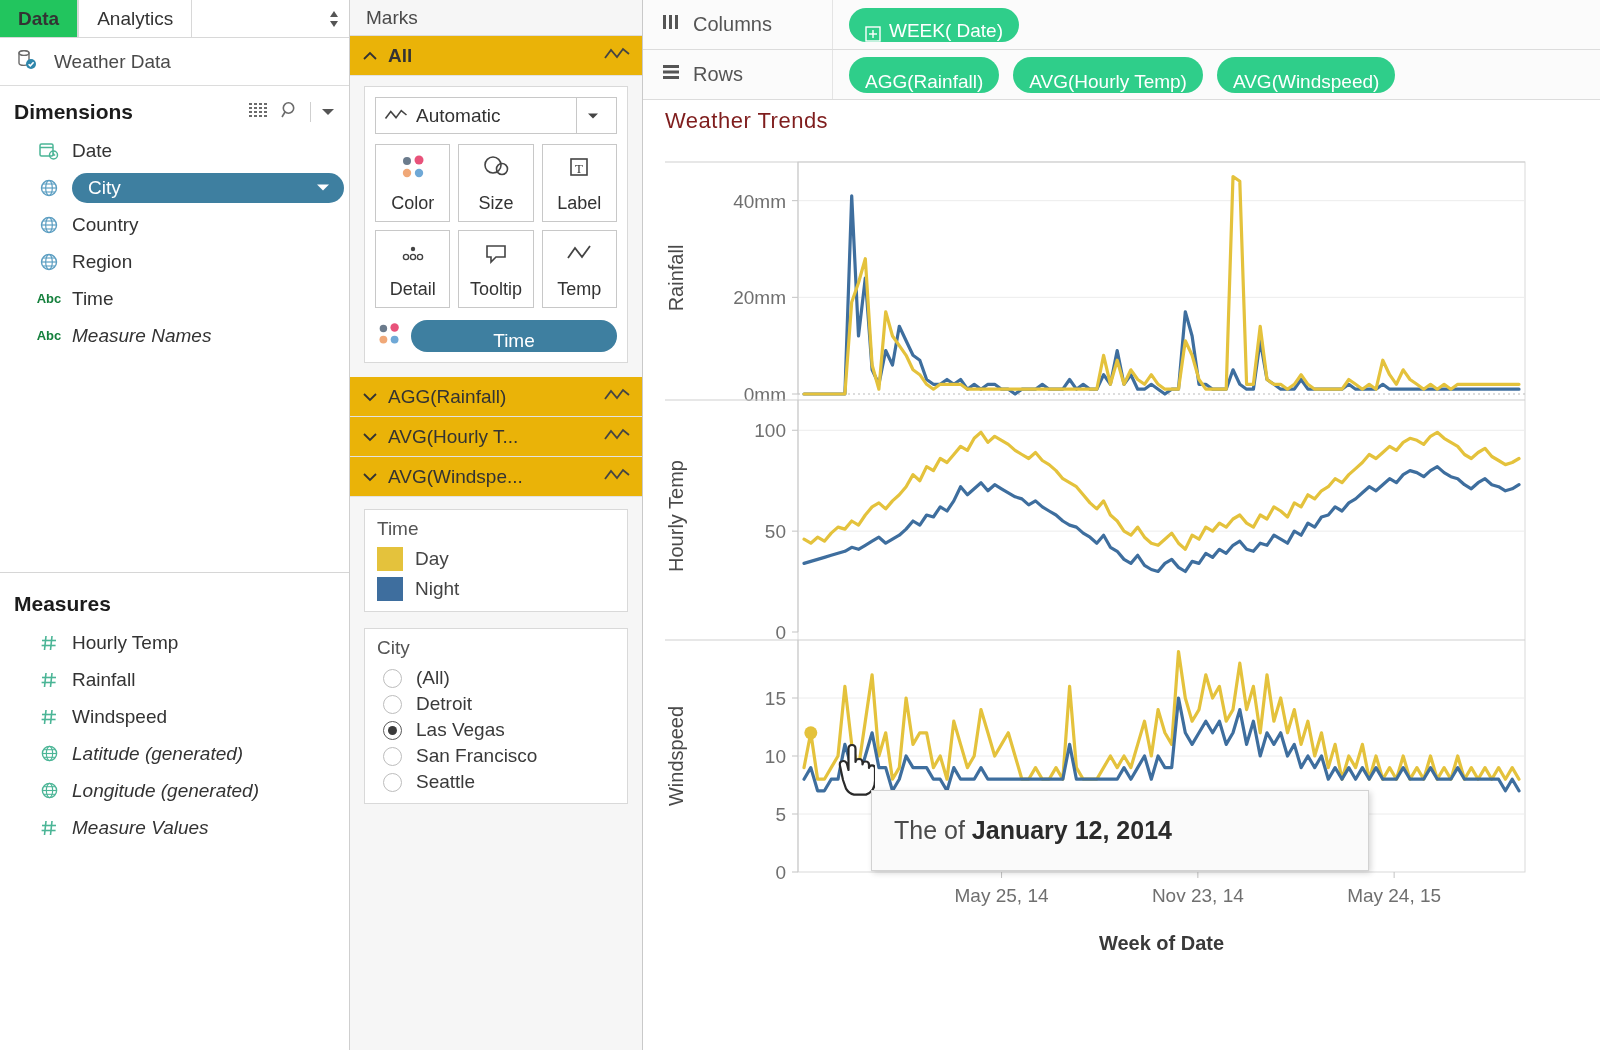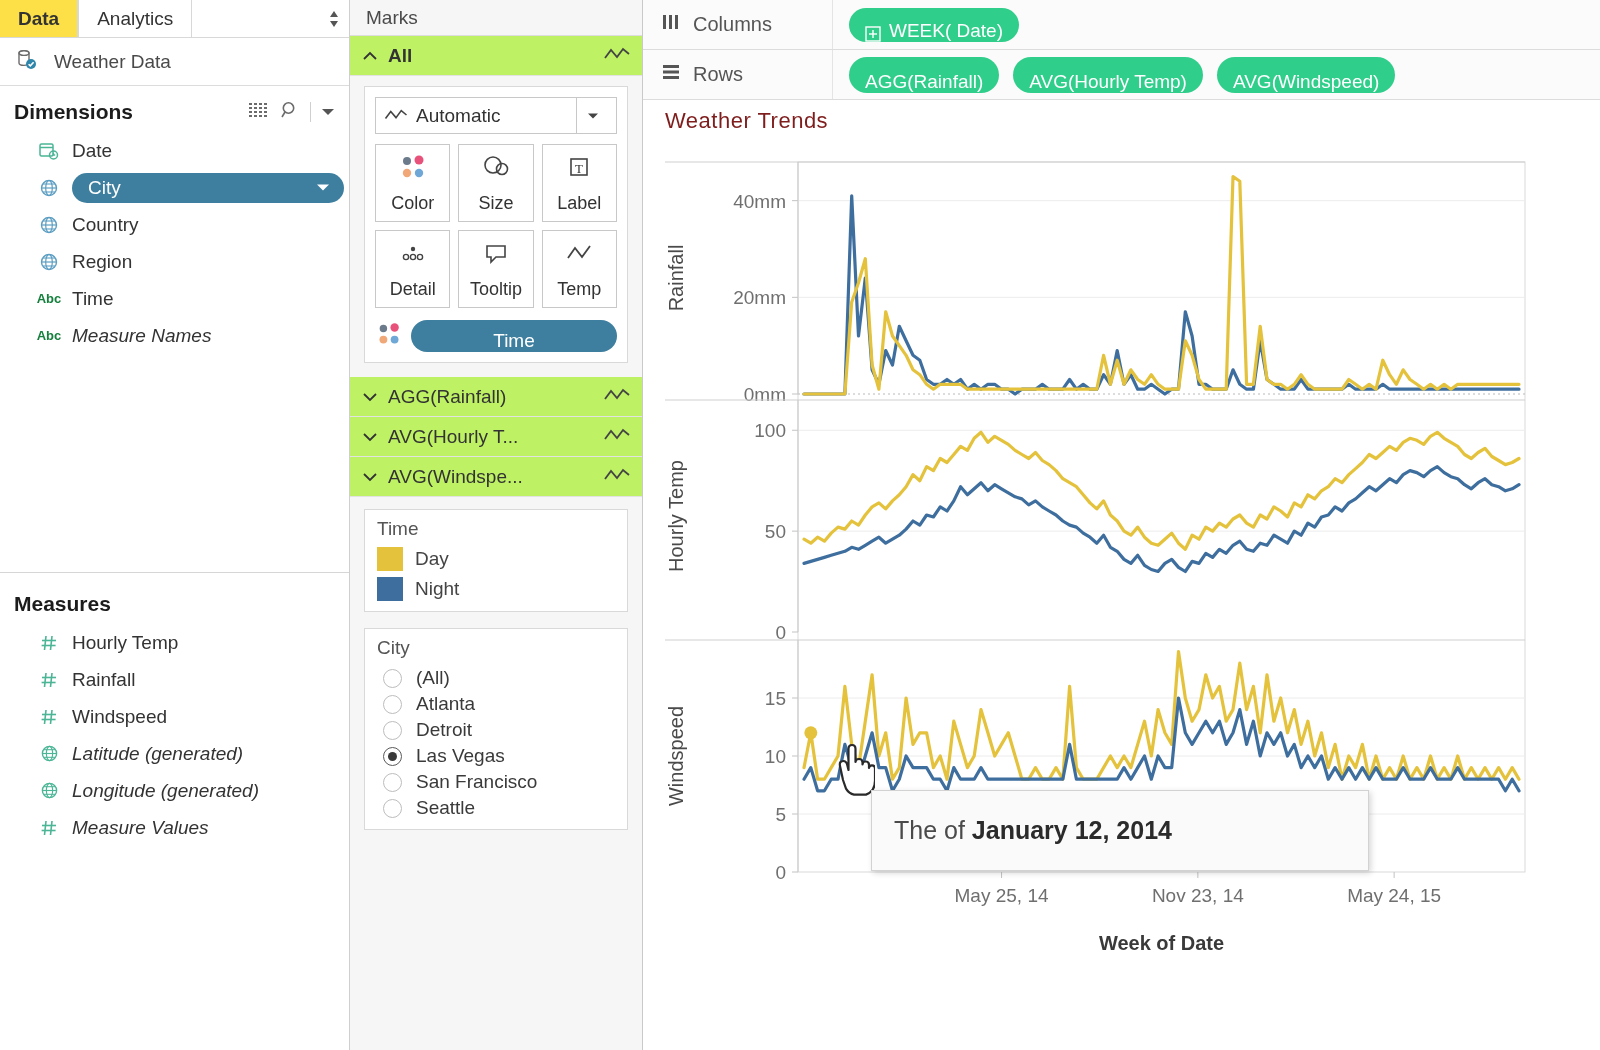--- a/index.html
+++ b/index.html
@@ -11,21 +11,21 @@
     color:#333;
     overflow:hidden;
     position:relative;
   }
   .app { position:absolute; inset:0; display:flex; }
 
   
   .datapane { width:350px; height:1050px; background:#fff; border-right:1px solid #cfcfcf; position:relative; }
   .dp-tabs { height:38px; display:flex; align-items:stretch; border-bottom:1px solid #d8d8d8; background:#f2f2f2; }
   .dp-tab { display:flex; align-items:center; padding:0 18px; font-size:19px; color:#333; cursor:default; }
-  .dp-tab.active { background:#fde047; font-weight:bold; border-right:1px solid #d8d8d8; }
+  .dp-tab.active { background:#22c55e; font-weight:bold; border-right:1px solid #d8d8d8; }
   .dp-tab.inactive { background:#fff; border-right:1px solid #d8d8d8; border-left:1px solid #d8d8d8; }
   .dp-tab-spacer { flex:1; background:#fff; }
   .dp-sortbtn { width:30px; display:flex; align-items:center; justify-content:center; color:#555; font-size:13px; background:#fff; }
 
   .dp-source { height:48px; display:flex; align-items:center; gap:16px; padding:0 16px; border-bottom:1px solid #dcdcdc; }
   .dp-source-name { font-size:19px; color:#4a4a4a; }
 
   .sec-head { display:flex; align-items:center; padding:14px 14px 8px 14px; }
   .sec-title { font-size:21px; font-weight:bold; color:#1c1c1c; }
   .sec-tools { margin-left:auto; display:flex; align-items:center; gap:10px; color:#6b6b6b; }
@@ -43,21 +43,21 @@
   }
   .pill-sel .caret { margin-left:auto; font-size:12px; }
   .abc { font-size:13px; color:#15803d; font-weight:bold; letter-spacing:0px; }
 
   .measures-split { position:absolute; left:0; right:0; top:572px; height:1px; background:#d6d6d6; }
   .measures-wrap { position:absolute; left:0; right:0; top:578px; }
 
   
   .markscol { width:293px; background:#f6f6f6; border-right:1px solid #c9c9c9; position:relative; }
   .marks-header { height:36px; display:flex; align-items:center; padding:0 16px; font-size:19px; color:#4a4a4a; background:#f6f6f6; border-bottom:1px solid #dddddd; }
-  .card-row { height:40px; display:flex; align-items:center; padding:0 12px; gap:10px; font-size:19px; border-bottom:1px solid #e2e2e2; background:#bef264; }
+  .card-row { height:40px; display:flex; align-items:center; padding:0 12px; gap:10px; font-size:19px; border-bottom:1px solid #e2e2e2; background:#eab308; }
   .card-row .chev { width:16px; color:#4a4a4a; font-size:14px; }
   .card-row .spark { margin-left:auto; color:#4a4a4a; }
   .card-row.all-row { font-weight:bold; }
 
   .marksbox { margin:10px 14px 0 14px; background:#fff; border:1px solid #d9d9d9; padding:10px; }
   .mark-type { height:37px; border:1px solid #c8c8c8; display:flex; align-items:center; gap:8px; padding:0 8px; font-size:19px; color:#333; }
   .mark-type .dd { margin-left:auto; width:32px; height:100%; border-left:1px solid #c8c8c8; display:flex; align-items:center; justify-content:center; font-size:11px; color:#444; }
   .btn-grid { display:grid; grid-template-columns:repeat(3,1fr); gap:8px; margin-top:10px; }
   .mbtn { border:1px solid #c8c8c8; height:78px; display:flex; flex-direction:column; align-items:center; justify-content:center; gap:6px; font-size:18px; color:#333; background:#fff; }
   .encodings { margin-top:12px; display:flex; align-items:center; gap:8px; }
@@ -470,24 +470,20 @@
         <span class="sw" id="sw-night" style="background: rgb(62, 110, 158);"></span>
         <span>Night</span>
       </div>
     </div>
 
     <div class="filter-card">
       <div class="filter-title">City</div>
       <div class="radio-item">
         <span class="radio"></span>
         <span>(All)</span>
-      </div>
-      <div class="radio-item">
-        <span class="radio"></span>
-        <span>Atlanta</span>
       </div>
       <div class="radio-item">
         <span class="radio"></span>
         <span>Detroit</span>
       </div>
       <div class="radio-item">
         <span class="radio on"></span>
         <span>Las Vegas</span>
       </div>
       <div class="radio-item">

